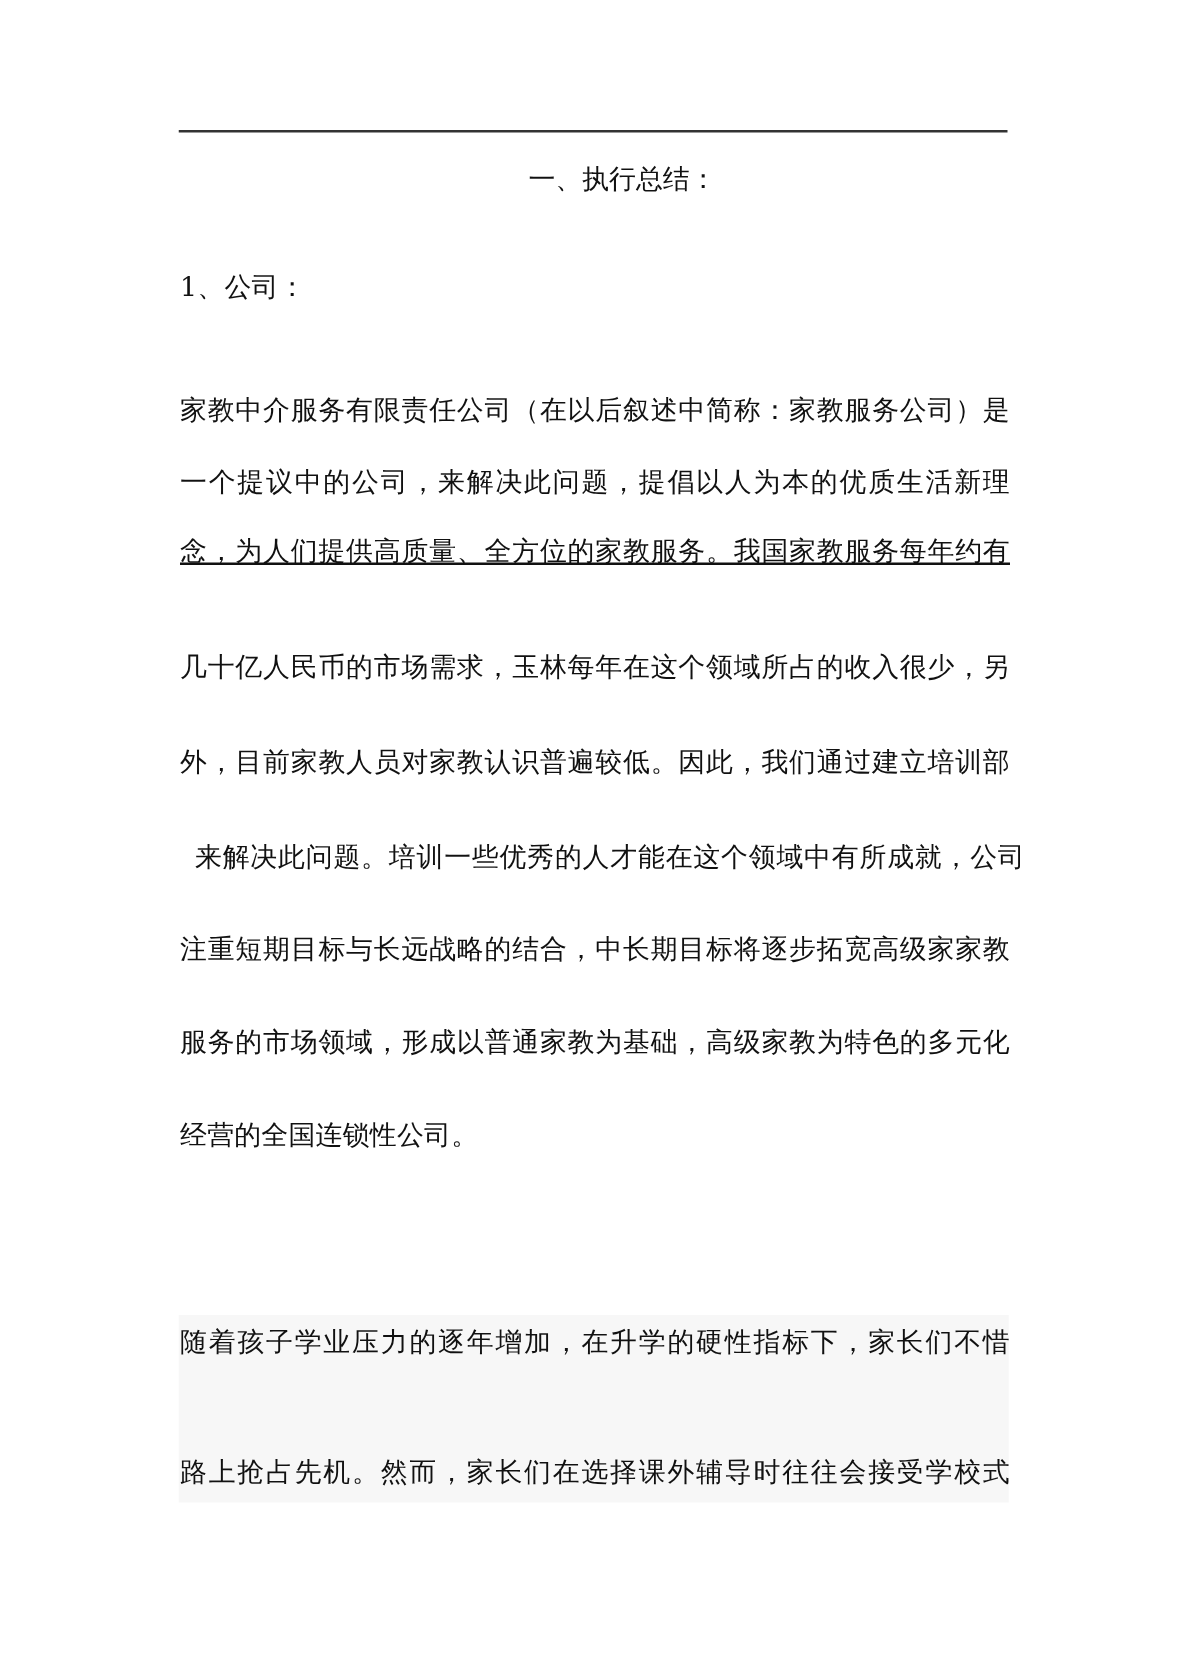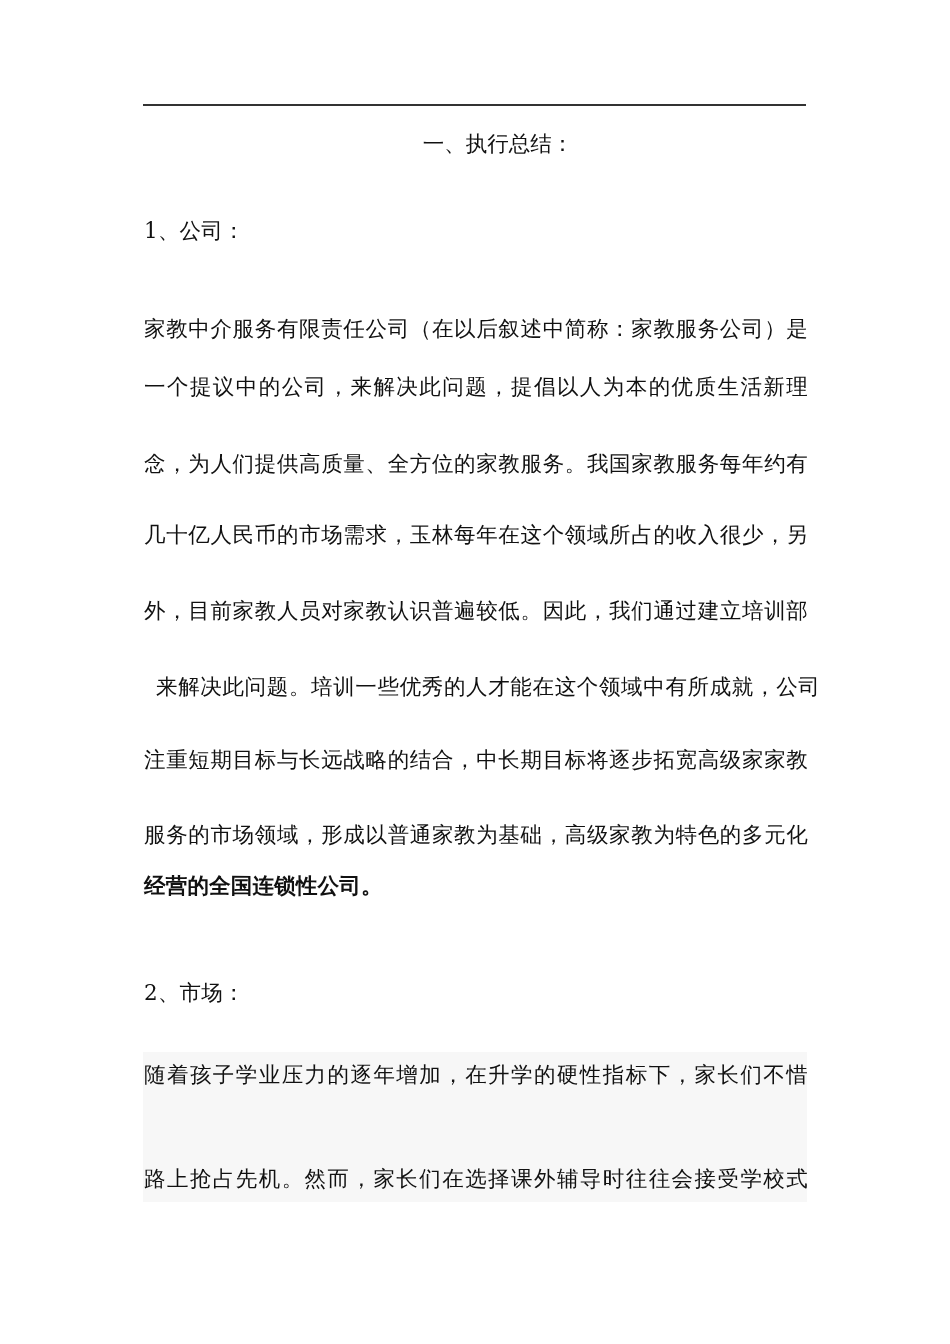--- a/index.html
+++ b/index.html
@@ -68,27 +68,26 @@
 <div class="page">
 
   <div class="header-rule"></div>
 
   <div class="title">一、执行总结：</div>
 
   <div class="line" style="top:216px;">1、公司：</div>
 
   <div class="line justify" style="top:296px;margin-top:18px;">家教中介服务有限责任公司（在以后叙述中简称：家教服务公司）是</div>
   <div class="line justify" style="top:372px;">一个提议中的公司，来解决此问题，提倡以人为本的优质生活新理</div>
-  <div class="line justify" style="top:449px;">念，为人们提供高质量、全方位的家教服务。我国家教服务每年约有</div>
+  <div class="line justify" style="top:427px;text-decoration:underline;">念，为人们提供高质量、全方位的家教服务。我国家教服务每年约有</div>
   <div class="line justify" style="top:520px;">几十亿人民币的市场需求，玉林每年在这个领域所占的收入很少，另</div>
   <div class="line justify" style="top:596px;">外，目前家教人员对家教认识普遍较低。因此，我们通过建立培训部</div>
   <div class="line justify" style="top:672px;margin-left:12px;">来解决此问题。培训一些优秀的人才能在这个领域中有所成就，公司</div>
   <div class="line justify" style="top:745px;">注重短期目标与长远战略的结合，中长期目标将逐步拓宽高级家家教</div>
   <div class="line justify" style="top:820px;">服务的市场领域，形成以普通家教为基础，高级家教为特色的多元化</div>
-  <div class="line" style="top:871px;font-weight:bold;">经营的全国连锁性公司。</div>
+  <div class="line" style="top:894px;">经营的全国连锁性公司。</div>
 
-  <div class="line" style="top:978px;">2、市场：</div>
 
   <div class="gray-block"></div>
   <div class="line justify" style="top:1060px;">随着孩子学业压力的逐年增加，在升学的硬性指标下，家长们不惜</div>
   <div class="line justify" style="top:1164px;">路上抢占先机。然而，家长们在选择课外辅导时往往会接受学校式</div>
 
 </div>
 
 </body></html>

